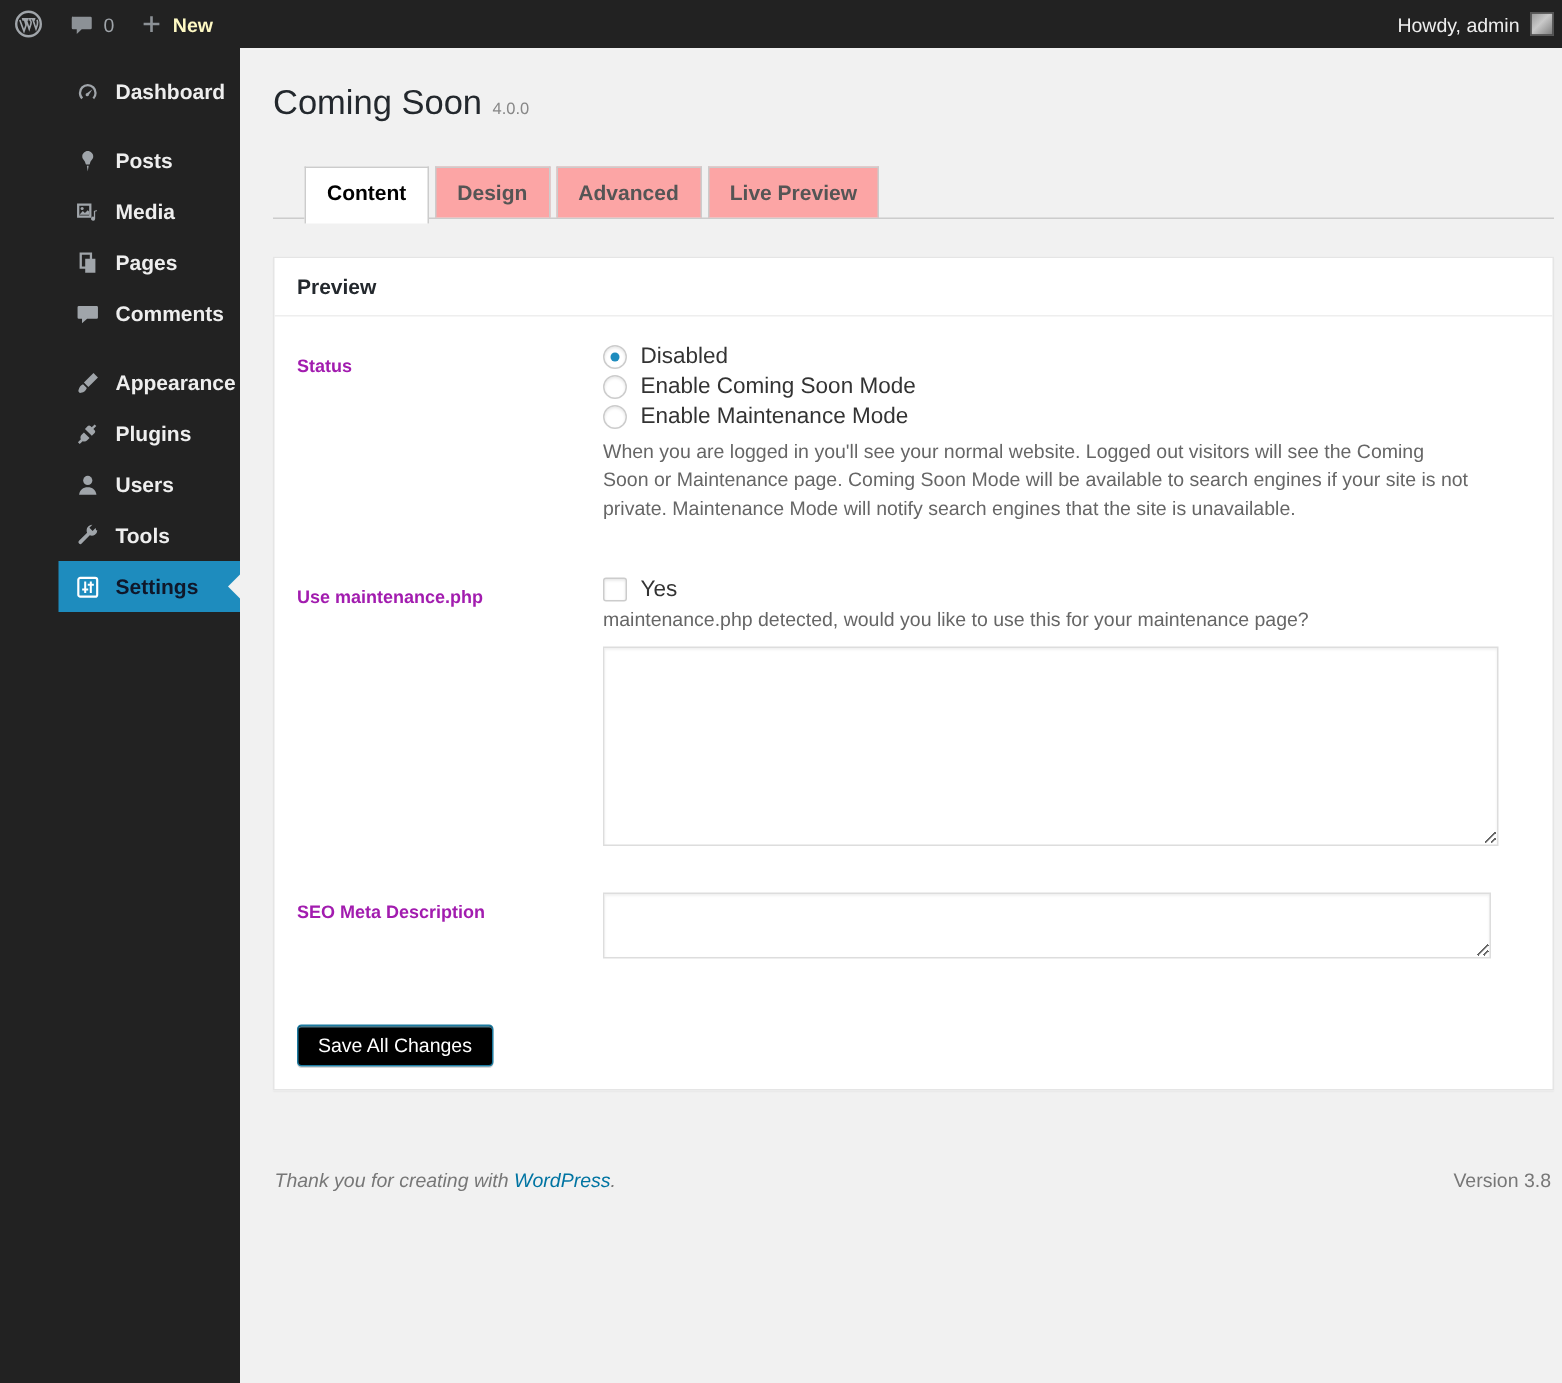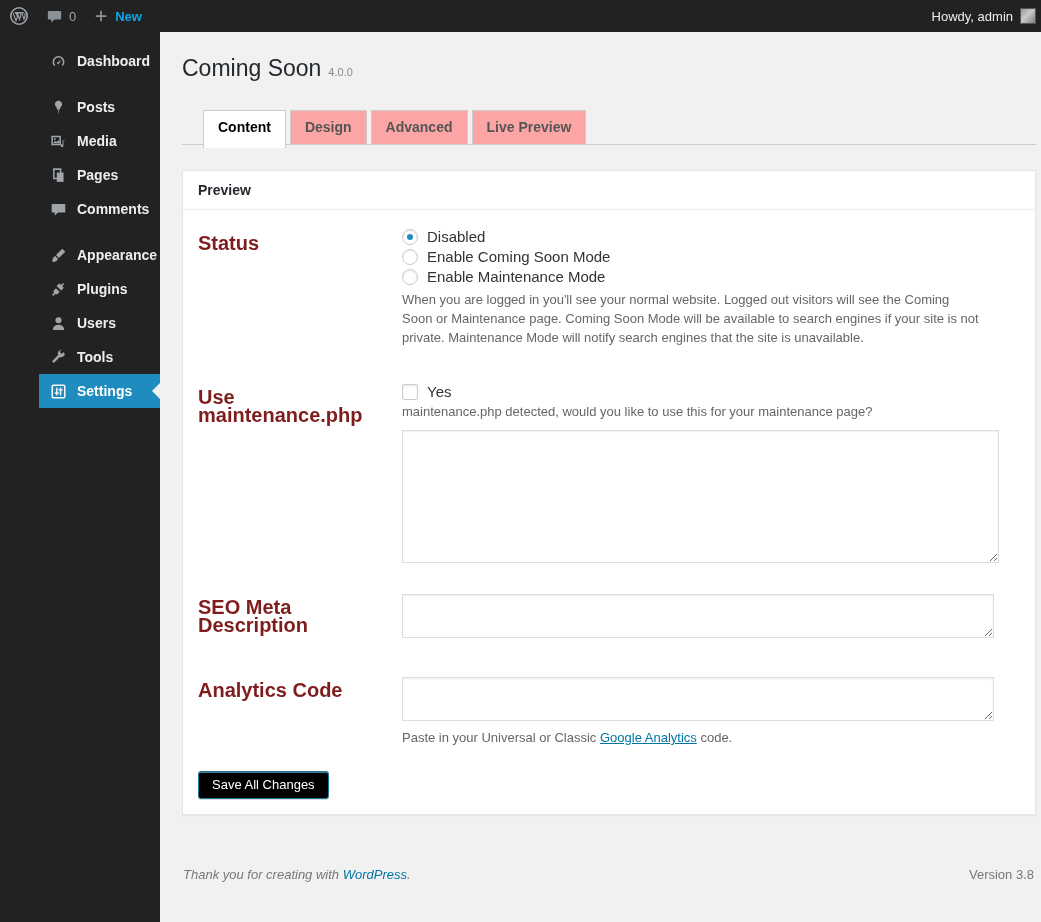--- a/index.html
+++ b/index.html
@@ -15,40 +15,40 @@
     position:fixed; top:0; left:0; width:1041px; height:32px;
     background:#222; color:#eee; display:flex; align-items:center;
     font-size:13px; z-index:50;
   }
   .ab-left { display:flex; align-items:center; height:32px; }
   .ab-right { margin-left:auto; display:flex; align-items:center; gap:7px; padding-right:5px; height:32px; }
   .ab-item { display:flex; align-items:center; gap:7px; padding:0 9px; height:32px; cursor:pointer; }
   .ab-item .glyph { display:flex; align-items:center; }
   .ab-sitename { font-weight:600; color:#eee; }
   .ab-count { color:#a0a5aa; }
-  .ab-new { font-weight:600; color:#0ea5e9; }
+  .ab-new { font-weight:600; color:#fef9c3; }
   .ab-howdy { color:#eee; }
   .avatar {
     width:16px; height:16px; background:linear-gradient(135deg,#9a9a9a 0%,#c9c9c9 45%,#7e7e7e 100%);
     border:1px solid #555; display:inline-block;
   }
   
   #sidebar {
     position:fixed; top:32px; left:0; width:160px; height:890px;
     background:#222;
   }
   .menu { padding-top:12px;padding-left:39px; }
   .menu-item {
     position:relative; display:flex; align-items:center; gap:10px;
     height:34px; padding-left:11px; color:#eee; font-size:14px; font-weight:600;
     cursor:pointer;
   }
   .menu-item svg { fill:#a0a5aa; stroke:#a0a5aa; flex:0 0 auto; }
   .menu-sep { height:12px; }
-  .menu-item.current { background:#1e8cbe; color:#ffffff; }
+  .menu-item.current { background:#1e8cbe; color:#0f172a; }
   .menu-item.current svg { fill:#fff; stroke:#fff; }
   .menu-item.current::after {
     content:""; position:absolute; right:0; top:50%; margin-top:-8px;
     border:8px solid transparent; border-right:8px solid #f1f1f1;
   }
   
   #content { margin-left:160px; padding:0 5px 0 22px; }
   h1.page-title {
     margin:0; padding:22px 0 0 0; font-size:23px; font-weight:400;
     color:#23282d; line-height:29px;
@@ -71,21 +71,21 @@
     margin-top:25px; background:#fff; border:1px solid #e5e5e5;
     box-shadow:0 1px 1px rgba(0,0,0,.04);
   }
   .postbox-header {
     margin:0; padding:11px 15px; font-size:14px; font-weight:600;
     color:#23282d; border-bottom:1px solid #eee;
   }
   table.form-table { width:100%; border-collapse:collapse; }
   table.form-table th {
     width:219px; text-align:left; vertical-align:top;
-    padding:20px 10px 10px 15px; font-size:20px; font-weight:600; color:#7f1d1d;
+    padding:20px 10px 10px 15px; font-size:12px; font-weight:600; color:#a21caf;
     line-height:18px;
   }
   table.form-table td {
     padding:14px 36px 14px 0; font-size:14px; color:#333; vertical-align:top;
   }
   .choice-row { display:flex; align-items:center; gap:9px; margin:0 0 2px 0; font-size:15px; color:#333; line-height:18px; cursor:pointer; }
   input[type="radio"], input[type="checkbox"] {
     appearance:none; -webkit-appearance:none; margin:0;
     width:16px; height:16px; background:#fff; border:1px solid #ccc;
     box-shadow:inset 0 1px 2px rgba(0,0,0,.1); position:relative; cursor:pointer;
@@ -289,27 +289,20 @@
       </tr>
 
 
       <tr>
         <th style="padding-top:25px;">SEO Meta Description</th>
         <td style="padding-top:21px; padding-bottom:18px;">
           <textarea class="mid-textarea" style=""></textarea>
         </td>
       </tr>
 
-      <tr>
-        <th style="padding-top:25px;">Analytics Code</th>
-        <td style="padding-top:21px; padding-bottom:0;">
-          <textarea class="mid-textarea" style=""></textarea>
-          <p class="analytics-desc"><span>Paste in your Universal or Classic </span><a class="link">Google Analytics</a><span> code.</span></p>
-        </td>
-      </tr>
     </tbody>
       </table>
 
     <div class="submit-row">
       <button class="button-primary">Save All Changes</button>
     </div>
   </div>
 
   <div id="footer">
     <span class="thanks"><span>Thank you for creating with </span><a>WordPress</a><span>.</span></span>

